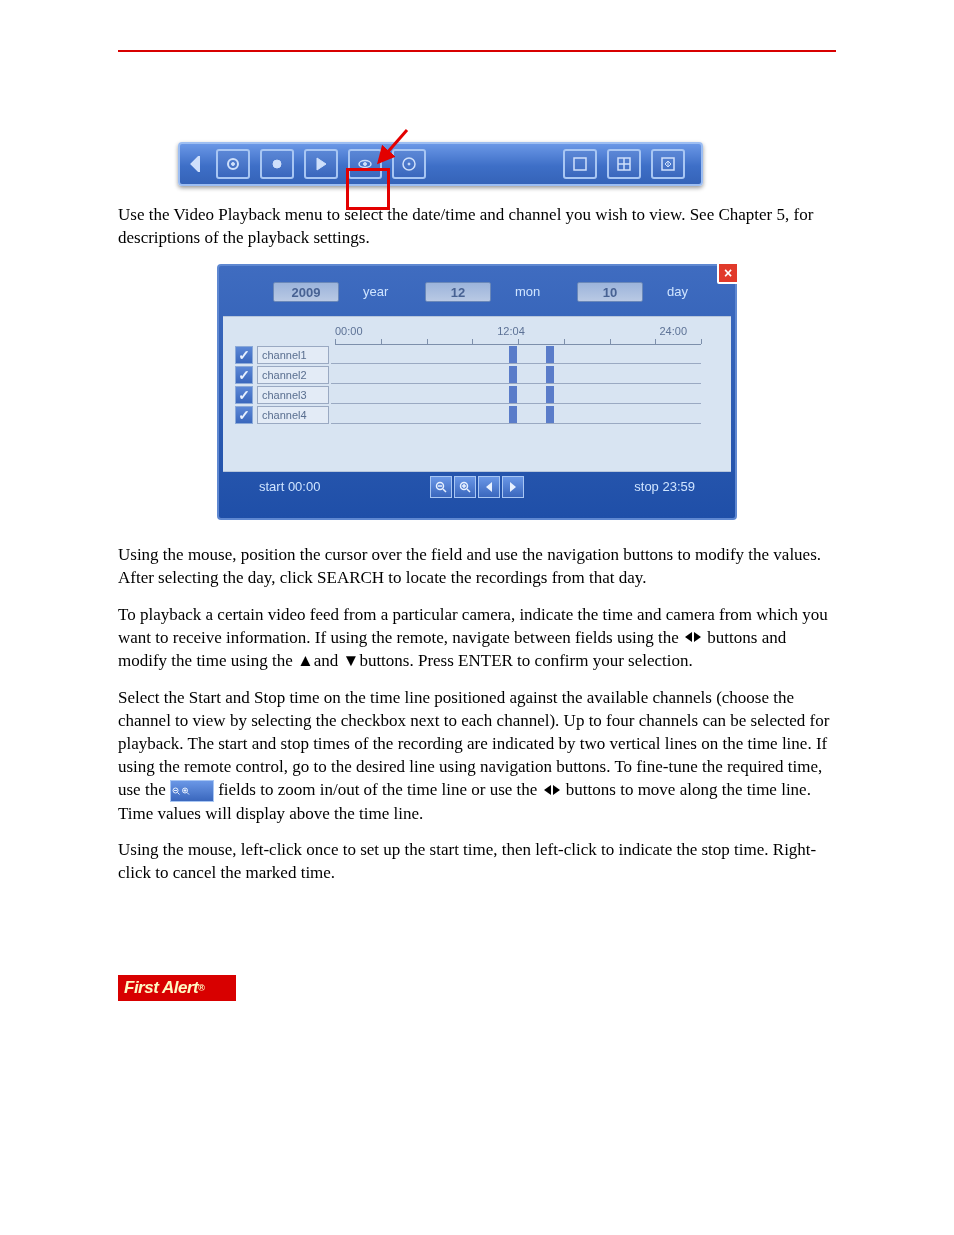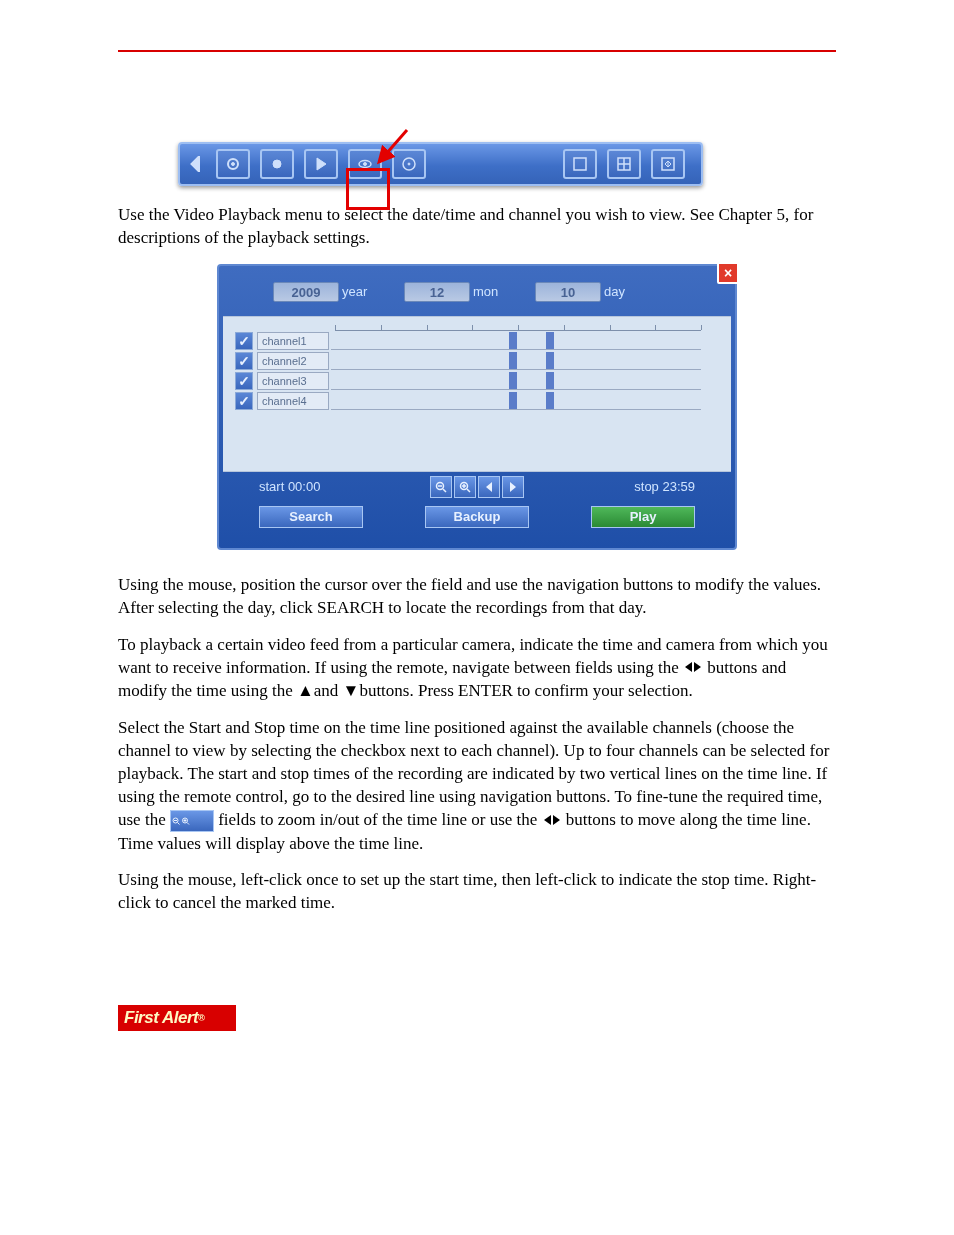--- a/index.html
+++ b/index.html
@@ -73,21 +73,21 @@
     font: bold 14px/18px sans-serif;
     text-align: center;
     border-radius: 2px;
   }
   .menu-date-row {
     display: flex; gap: 26px;
     padding: 12px 40px 14px 50px;
     font: 500 13px Verdana, sans-serif;
     color: #cfe4ff;
   }
-  .date-group { display: flex; align-items: center; gap: 3px; }
+  .date-group { display: flex; align-items: center; gap: 24px; }
   .date-box {
     background: linear-gradient(#9cb4db,#b9c9e4);
     border: 1px solid #6a88b9;
     color: #486293;
     font: bold 13px Arial;
     text-align: center;
     width: 66px; height: 20px; line-height: 20px;
     border-radius: 2px;
   }
   .date-lbl { width: 36px; }
@@ -273,20 +273,25 @@
           <div class="date-box">12</div>
           <span class="date-lbl">mon</span>
         </div>
         <div class="date-group">
           <div class="date-box">10</div>
           <span class="date-lbl">day</span>
         </div>
       </div>
 
       <div class="timeline-panel">
+        <div class="tl-labels">
+          <span>00:00</span>
+          <span>12:04</span>
+          <span>24:00</span>
+        </div>
         <div class="tl-ruler">
           <div class="tick" style="left:0%"></div>
             <div class="tick" style="left:12.5%"></div>
             <div class="tick" style="left:25%"></div>
             <div class="tick" style="left:37.5%"></div>
             <div class="tick" style="left:50%"></div>
             <div class="tick" style="left:62.5%"></div>
             <div class="tick" style="left:75%"></div>
             <div class="tick" style="left:87.5%"></div>
             <div class="tick" style="left:100%"></div>
@@ -351,25 +356,20 @@
                   <path d="M9,1 L3,6 L9,11 Z"></path>
                 </svg>
               </div>
             <div class="ib">
                 <svg viewBox="0 0 12 12">
                   <path d="M3,1 L9,6 L3,11 Z"></path>
                 </svg>
               </div>
           </div>
           <span>stop 23:59</span>
-        </div>
-        <div class="mb-row">
-          <div class="mb-btn">Search</div>
-          <div class="mb-btn">Backup</div>
-          <div class="mb-btn play">Play</div>
         </div>
       </div>
     </div>
   </div>
 
   <p class="body">Using the mouse, position the cursor over the field and use the navigation buttons to modify the values. After selecting the day, click SEARCH to locate the recordings from that day.</p>
 
   <p class="body">
     <span>To playback a certain video feed from a particular camera, indicate the time and camera from which you want to receive information. If using the remote, navigate between fields using the </span>
     <span class="inline-tri"><svg viewBox="0 0 10 12">

